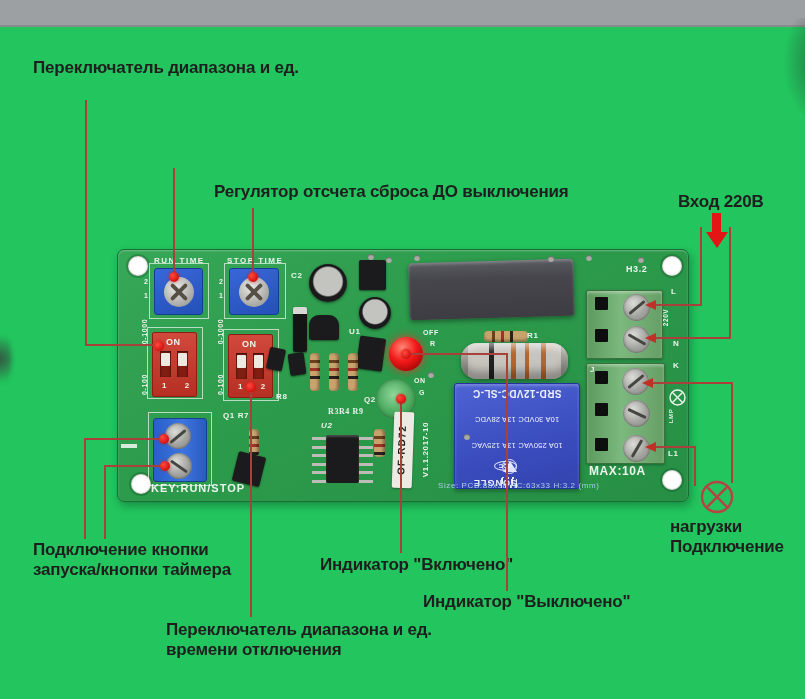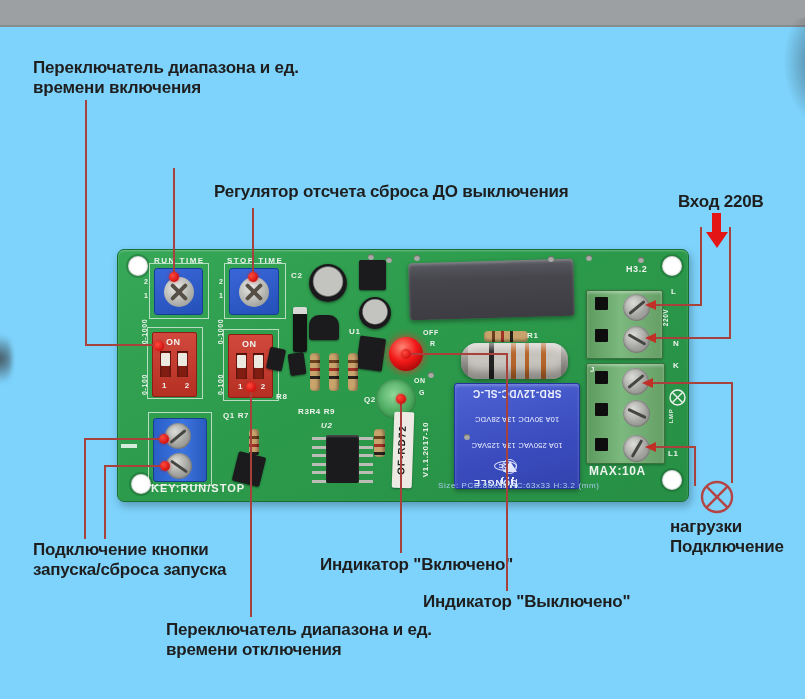--- a/index.html
+++ b/index.html
@@ -1,16 +1,16 @@
 <!DOCTYPE html>
 <html><head>
 <meta charset="utf-8">
 <style>
   html,body{margin:0;padding:0;background:#fff;}
-  .canvas{position:relative;width:805px;height:699px;background:#7dd3fc;overflow:hidden;
+  .canvas{position:relative;width:805px;height:699px;background:#22c55e;overflow:hidden;
           font-family:"Liberation Sans",sans-serif;}
   .topbar{position:absolute;left:0;top:0;width:805px;height:25px;background:#9da0a2;
           border-bottom:2px solid #898c8e;}
   .corner-shade{position:absolute;right:-14px;top:18px;width:36px;height:110px;
           background:radial-gradient(ellipse at 120% 40%,rgba(35,35,40,.6),rgba(35,35,40,0) 70%);}
   .left-blob{position:absolute;left:-14px;top:328px;width:26px;height:62px;border-radius:50%;
           background:radial-gradient(circle,rgba(55,55,58,.8),rgba(55,55,58,0) 72%);filter:blur(2px);}
   .lbl{position:absolute;font-weight:bold;color:#1e1e1e;font-size:17px;line-height:20px;
        white-space:nowrap;z-index:40;letter-spacing:-0.2px;}
   
@@ -98,31 +98,30 @@
 <body>
 
 <div class="canvas">
 
   <div class="topbar"></div>
   <div class="corner-shade"></div>
   <div class="left-blob"></div>
 
   <div class="lbl" style="left:33px;top:58px;">
     <div>Переключатель диапазона и ед.</div>
-    <div>времени включения</div>
   </div>
   <div class="lbl" style="left:214px;top:182px;">
     <div>Регулятор отсчета сброса ДО выключения</div>
   </div>
   <div class="lbl" style="left:678px;top:192px;">
     <div>Вход 220В</div>
   </div>
   <div class="lbl" style="left:33px;top:540px;">
     <div>Подключение кнопки</div>
-    <div>запуска/сброса запуска</div>
+    <div>запуска/кнопки таймера</div>
   </div>
   <div class="lbl" style="left:320px;top:555px;">
     <div>Индикатор "Включено"</div>
   </div>
   <div class="lbl" style="left:423px;top:592px;">
     <div>Индикатор "Выключено"</div>
   </div>
   <div class="lbl" style="left:166px;top:620px;">
     <div>Переключатель диапазона и ед.</div>
     <div>времени отключения</div>
@@ -203,21 +202,21 @@
     <div class="cap" style="left:241px;top:47px;width:32px;height:32px;"></div>
     <div class="blackpart" style="left:175px;top:57px;width:14px;height:45px;background:linear-gradient(180deg,#d8d8d4 0 7px,#141414 7px);"></div>
     <div class="blackpart" style="left:191px;top:65px;width:30px;height:25px;border-radius:10px 10px 3px 3px;"></div>
     <div class="ws" style="left:231px;top:77px;">U1</div>
     <div class="blackpart" style="left:240px;top:87px;width:26px;height:33px;transform:rotate(8deg);"></div>
     <div class="blackpart" style="left:150px;top:98px;width:16px;height:22px;transform:rotate(12deg);"></div>
     <div class="blackpart" style="left:171px;top:103px;width:16px;height:22px;transform:rotate(-8deg);"></div>
     <div class="resv" style="left:192px;top:103px;height:38px;"></div>
     <div class="resv" style="left:211px;top:103px;height:38px;"></div>
     <div class="resv" style="left:230px;top:103px;height:38px;"></div>
-    <div class="ws" style="left:180px;top:157px;">R3R4 R9</div>
+    <div class="ws" style="left:210px;top:157px;font-family:Liberation Serif, serif;">R3R4 R9</div>
 
     <div class="led-red" style="left:271px;top:87px;width:34px;height:34px;"></div>
     <div class="ws" style="left:305px;top:79px;font-size:7px;">OFF</div>
     <div class="ws" style="left:312px;top:90px;font-size:7px;">R</div>
     <div class="led-green" style="left:258px;top:129px;width:40px;height:40px;"></div>
     <div class="ws" style="left:296px;top:127px;font-size:7px;">ON</div>
     <div class="ws" style="left:301px;top:139px;font-size:7px;">G</div>
     <div class="ws" style="left:246px;top:145px;">Q2</div>
 
     <div class="sticker" style="left:275px;top:162px;width:20px;height:76px;">

